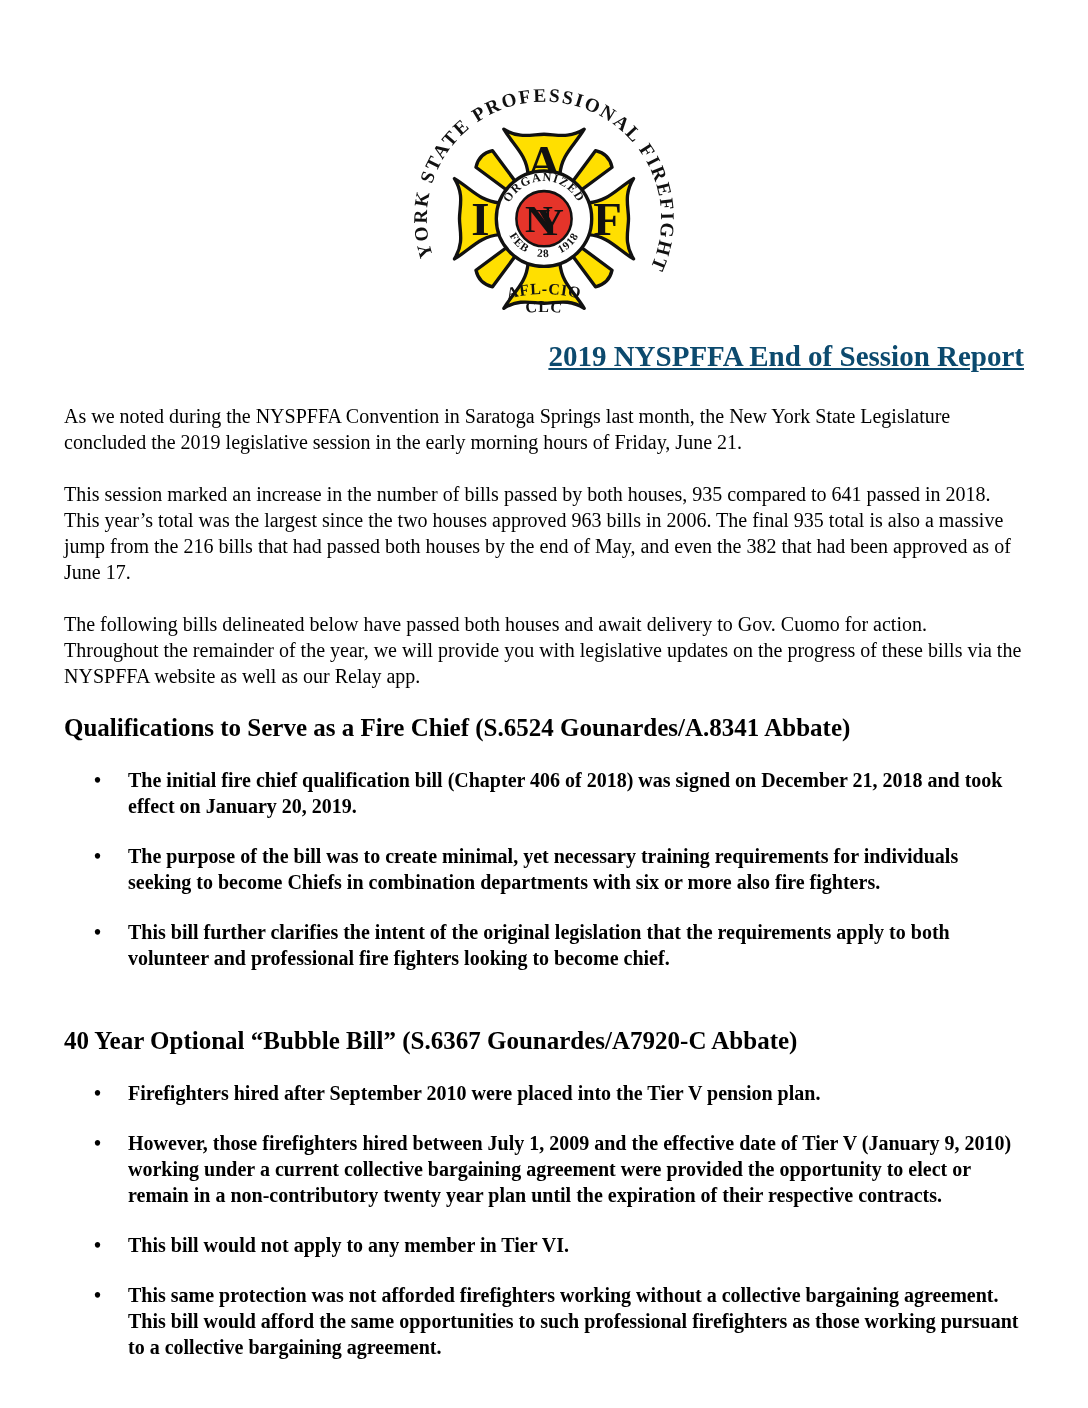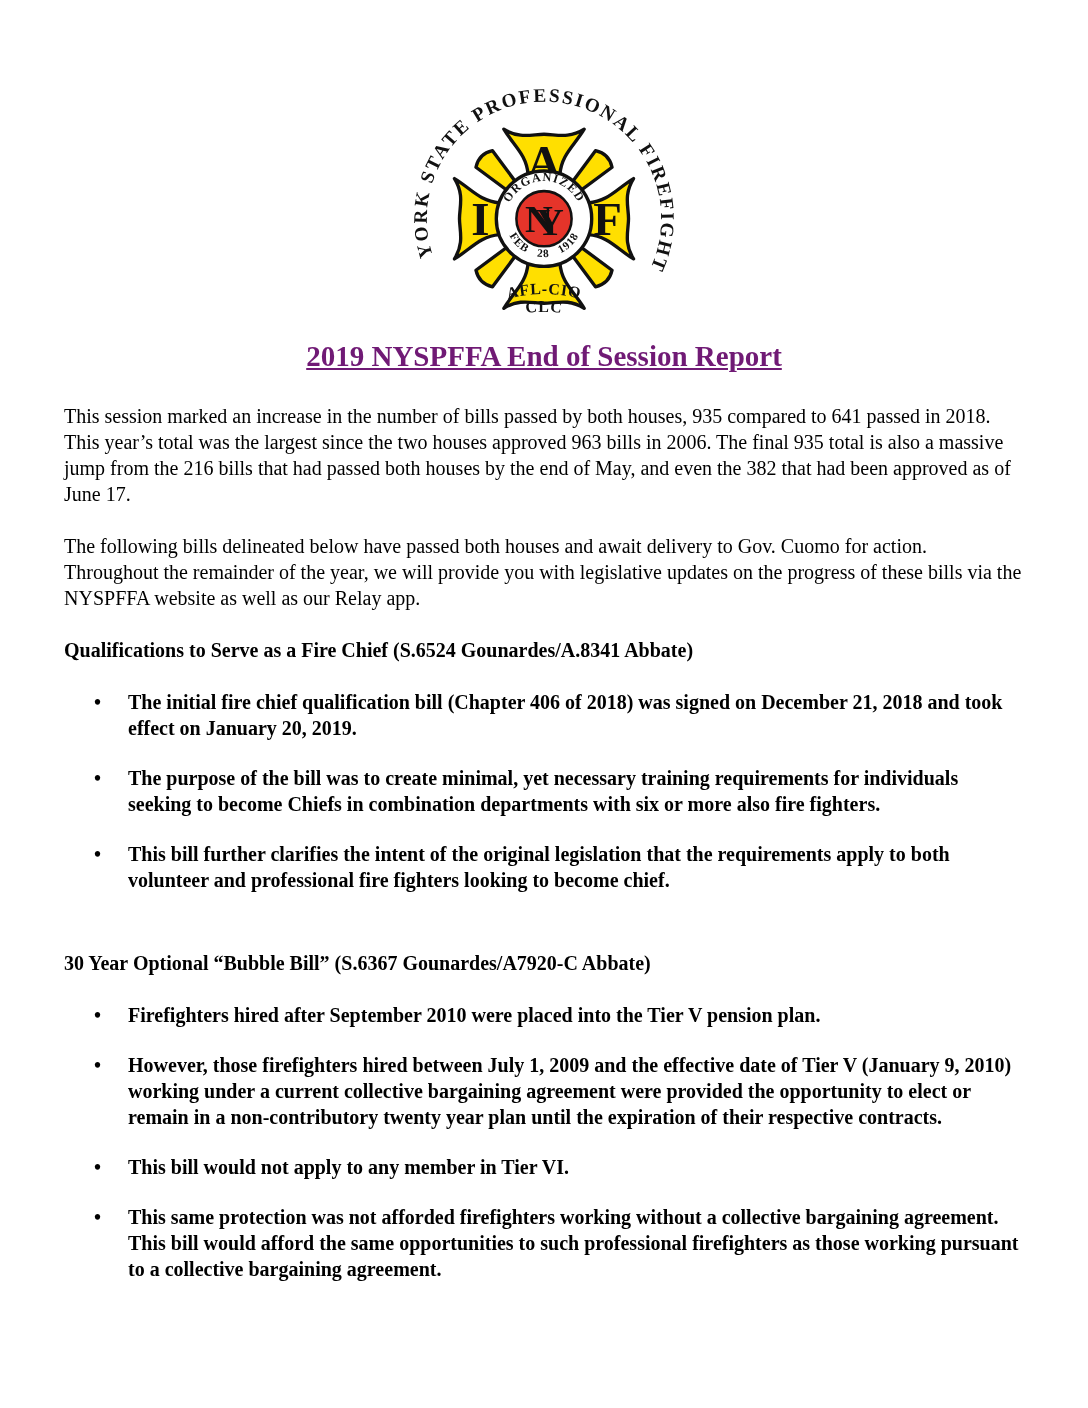--- a/index.html
+++ b/index.html
@@ -1,24 +1,24 @@
 <!DOCTYPE html>
 <html><head>
 <meta charset="utf-8">
 <style>
   html, body { margin:0; padding:0; background:#ffffff; }
   body { width:1088px; font-family:"Liberation Serif", serif; color:#000; }
   .page { width:1088px; min-height:1408px; padding:0 64px; box-sizing:border-box; }
   .logo-wrap { text-align:center; padding-top:84px; }
   h1.title {
-    text-align:center; color:#701a75; font-size:29px; font-weight:bold;
+    text-align:right; color:#0c4a6e; font-size:29px; font-weight:bold;
     text-decoration:underline; margin:16px 0 30px;
   }
   p.body { font-size:20px; line-height:26px; margin:0 0 26px; }
-  h2.sect { font-size:20px; line-height:26px; font-weight:bold; margin:14px 0 26px; }
+  h2.sect { font-size:25px; line-height:26px; font-weight:bold; margin:14px 0 26px; }
   h2.sect.second { margin-top:57px; }
   ul.bullets { list-style:none; margin:0; padding:0;font-weight:bold; }
   ul.bullets li {
     font-size:20px; line-height:26px; margin:0 0 24px;
     padding-left:64px; position:relative;
   }
   ul.bullets li::before { content:"\2022"; position:absolute; left:30px; top:0; }
   
   .ring { font-family:"Liberation Serif", serif; font-weight:bold; font-size:23px; letter-spacing:2.5px; fill:#111; }
   .bigletter { font-family:"Liberation Serif", serif; font-weight:bold; font-size:56px; fill:#111; text-anchor:middle; }
@@ -80,31 +80,32 @@
       </text>
 
       <circle cx="160" cy="155" r="33" stroke="#111" stroke-width="3" fill="#e5342a"></circle>
       <text class="ny" x="154" y="171">N</text>
       <text class="ny" x="167" y="174">Y</text>
     </svg>
   </div>
 
   <h1 class="title">2019 NYSPFFA End of Session Report</h1>
 
+  <p class="body">As we noted during the NYSPFFA Convention in Saratoga Springs last month, the New York State Legislature concluded the 2019 legislative session in the early morning hours of Friday, June 21.</p>
   <p class="body">This session marked an increase in the number of bills passed by both houses, 935 compared to 641 passed in 2018. This year’s total was the largest since the two houses approved 963 bills in 2006. The final 935 total is also a massive jump from the 216 bills that had passed both houses by the end of May, and even the 382 that had been approved as of June 17.</p>
   <p class="body">The following bills delineated below have passed both houses and await delivery to Gov. Cuomo for action. Throughout the remainder of the year, we will provide you with legislative updates on the progress of these bills via the NYSPFFA website as well as our Relay app.</p>
 
   <h2 class="sect">Qualifications to Serve as a Fire Chief (S.6524 Gounardes/A.8341 Abbate)</h2>
   <ul class="bullets">
     <li>The initial fire chief qualification bill (Chapter 406 of 2018) was signed on December 21, 2018 and took effect on January 20, 2019.</li>
     <li>The purpose of the bill was to create minimal, yet necessary training requirements for individuals seeking to become Chiefs in combination departments with six or more also fire fighters.</li>
     <li>This bill further clarifies the intent of the original legislation that the requirements apply to both volunteer and professional fire fighters looking to become chief.</li>
   </ul>
 
-  <h2 class="sect second">30 Year Optional “Bubble Bill” (S.6367 Gounardes/A7920-C Abbate)</h2>
+  <h2 class="sect second">40 Year Optional “Bubble Bill” (S.6367 Gounardes/A7920-C Abbate)</h2>
   <ul class="bullets">
     <li>Firefighters hired after September 2010 were placed into the Tier V pension plan.</li>
     <li>However, those firefighters hired between July 1, 2009 and the effective date of Tier V (January 9, 2010) working under a current collective bargaining agreement were provided the opportunity to elect or remain in a non-contributory twenty year plan until the expiration of their respective contracts.</li>
     <li>This bill would not apply to any member in Tier VI.</li>
     <li>This same protection was not afforded firefighters working without a collective bargaining agreement. This bill would afford the same opportunities to such professional firefighters as those working pursuant to a collective bargaining agreement.</li>
   </ul>
 
 </div>
 
 </body></html>

